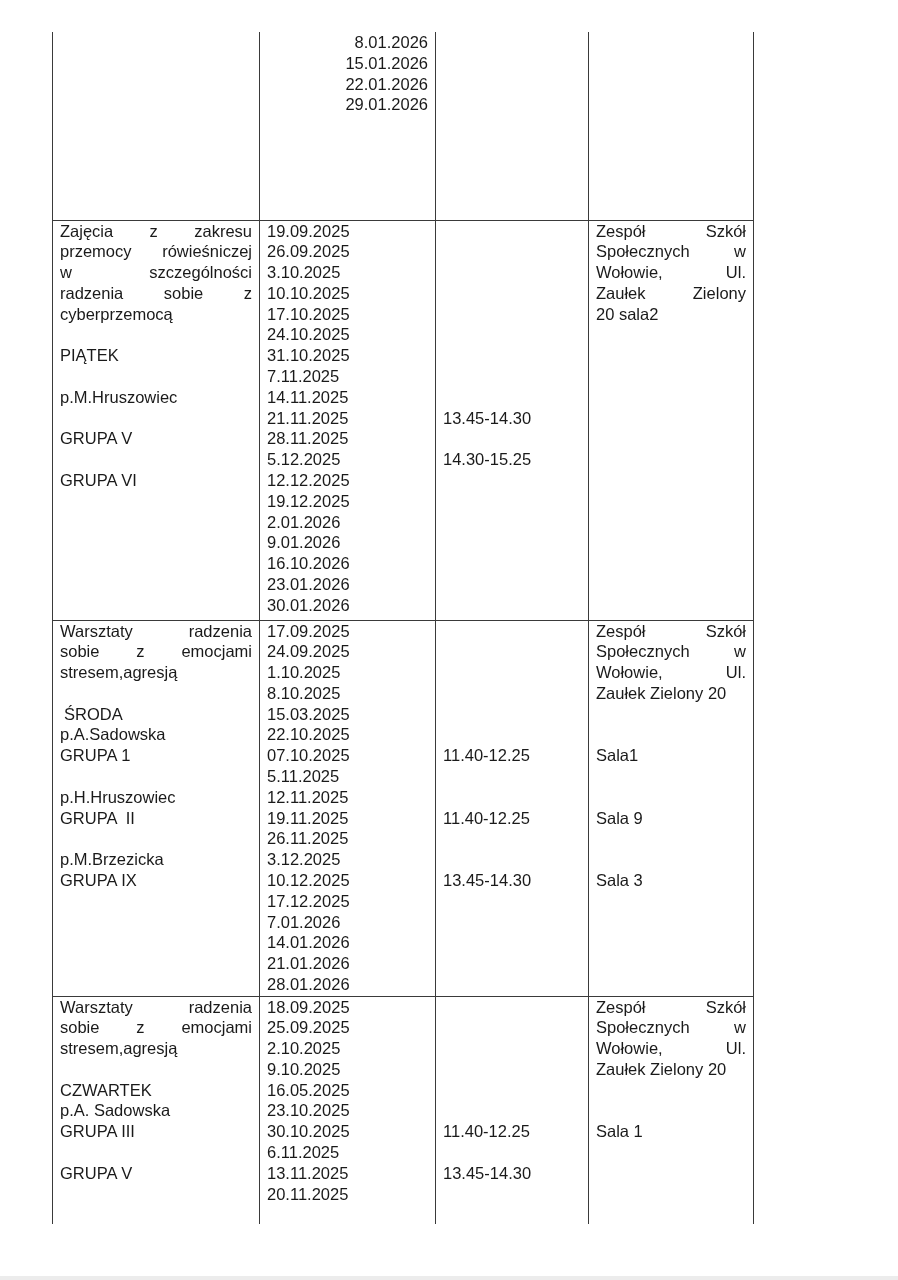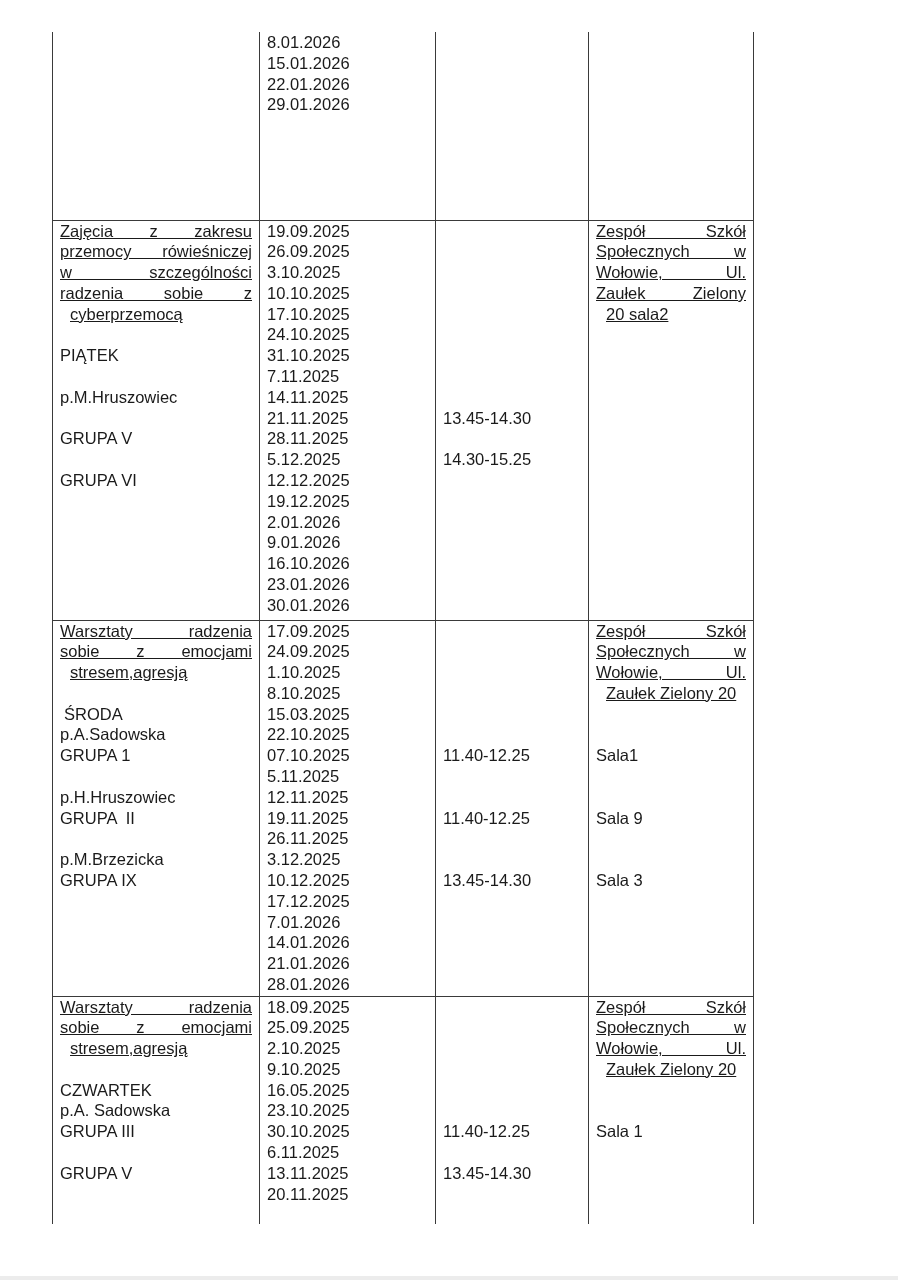--- a/index.html
+++ b/index.html
@@ -10,26 +10,26 @@
   .page { position: absolute; left: 0; top: 0; width: 898px; height: 1276px; background: #fff; }
   .footer-strip { position: absolute; left: 0; top: 1276px; width: 898px; height: 4px; background: #ececec; }
   table.schedule {
     position: absolute; left: 52px; top: 32px;
     border-collapse: collapse; table-layout: fixed; width: 701px;
   }
   table.schedule td {
     border: 1px solid #3a3a3a; vertical-align: top; padding: 0 7px;
     font-size: 16.5px; line-height: 20.8px;
   }
-  table.schedule tr.first td { border-top: none; }
+  table.schedule tr.first td { border-top: none; text-align: right; }
   table.schedule tr.last td { border-bottom: none; }
   col.c1 { width: 207px; } col.c2 { width: 176px; } col.c3 { width: 153px; } col.c4 { width: 165px; }
   .justify { text-align: justify; text-align-last: left; }
-  .justify .jl { display: block; text-align: justify; text-align-last: justify; text-decoration: underline; }
-  .justify .jl.last { text-align-last: left; margin-left: 10px; }
+  .justify .jl { display: block; text-align: justify; text-align-last: justify; }
+  .justify .jl.last { text-align-last: left; }
   .line { display: block; height: 20.8px; white-space: nowrap; }
   .bold { font-weight: normal; }
   .gap { display: block; height: 20.8px; }
 </style>
 </head>
 <body>
 
 <div class="page">
 <table class="schedule">
   <colgroup>

